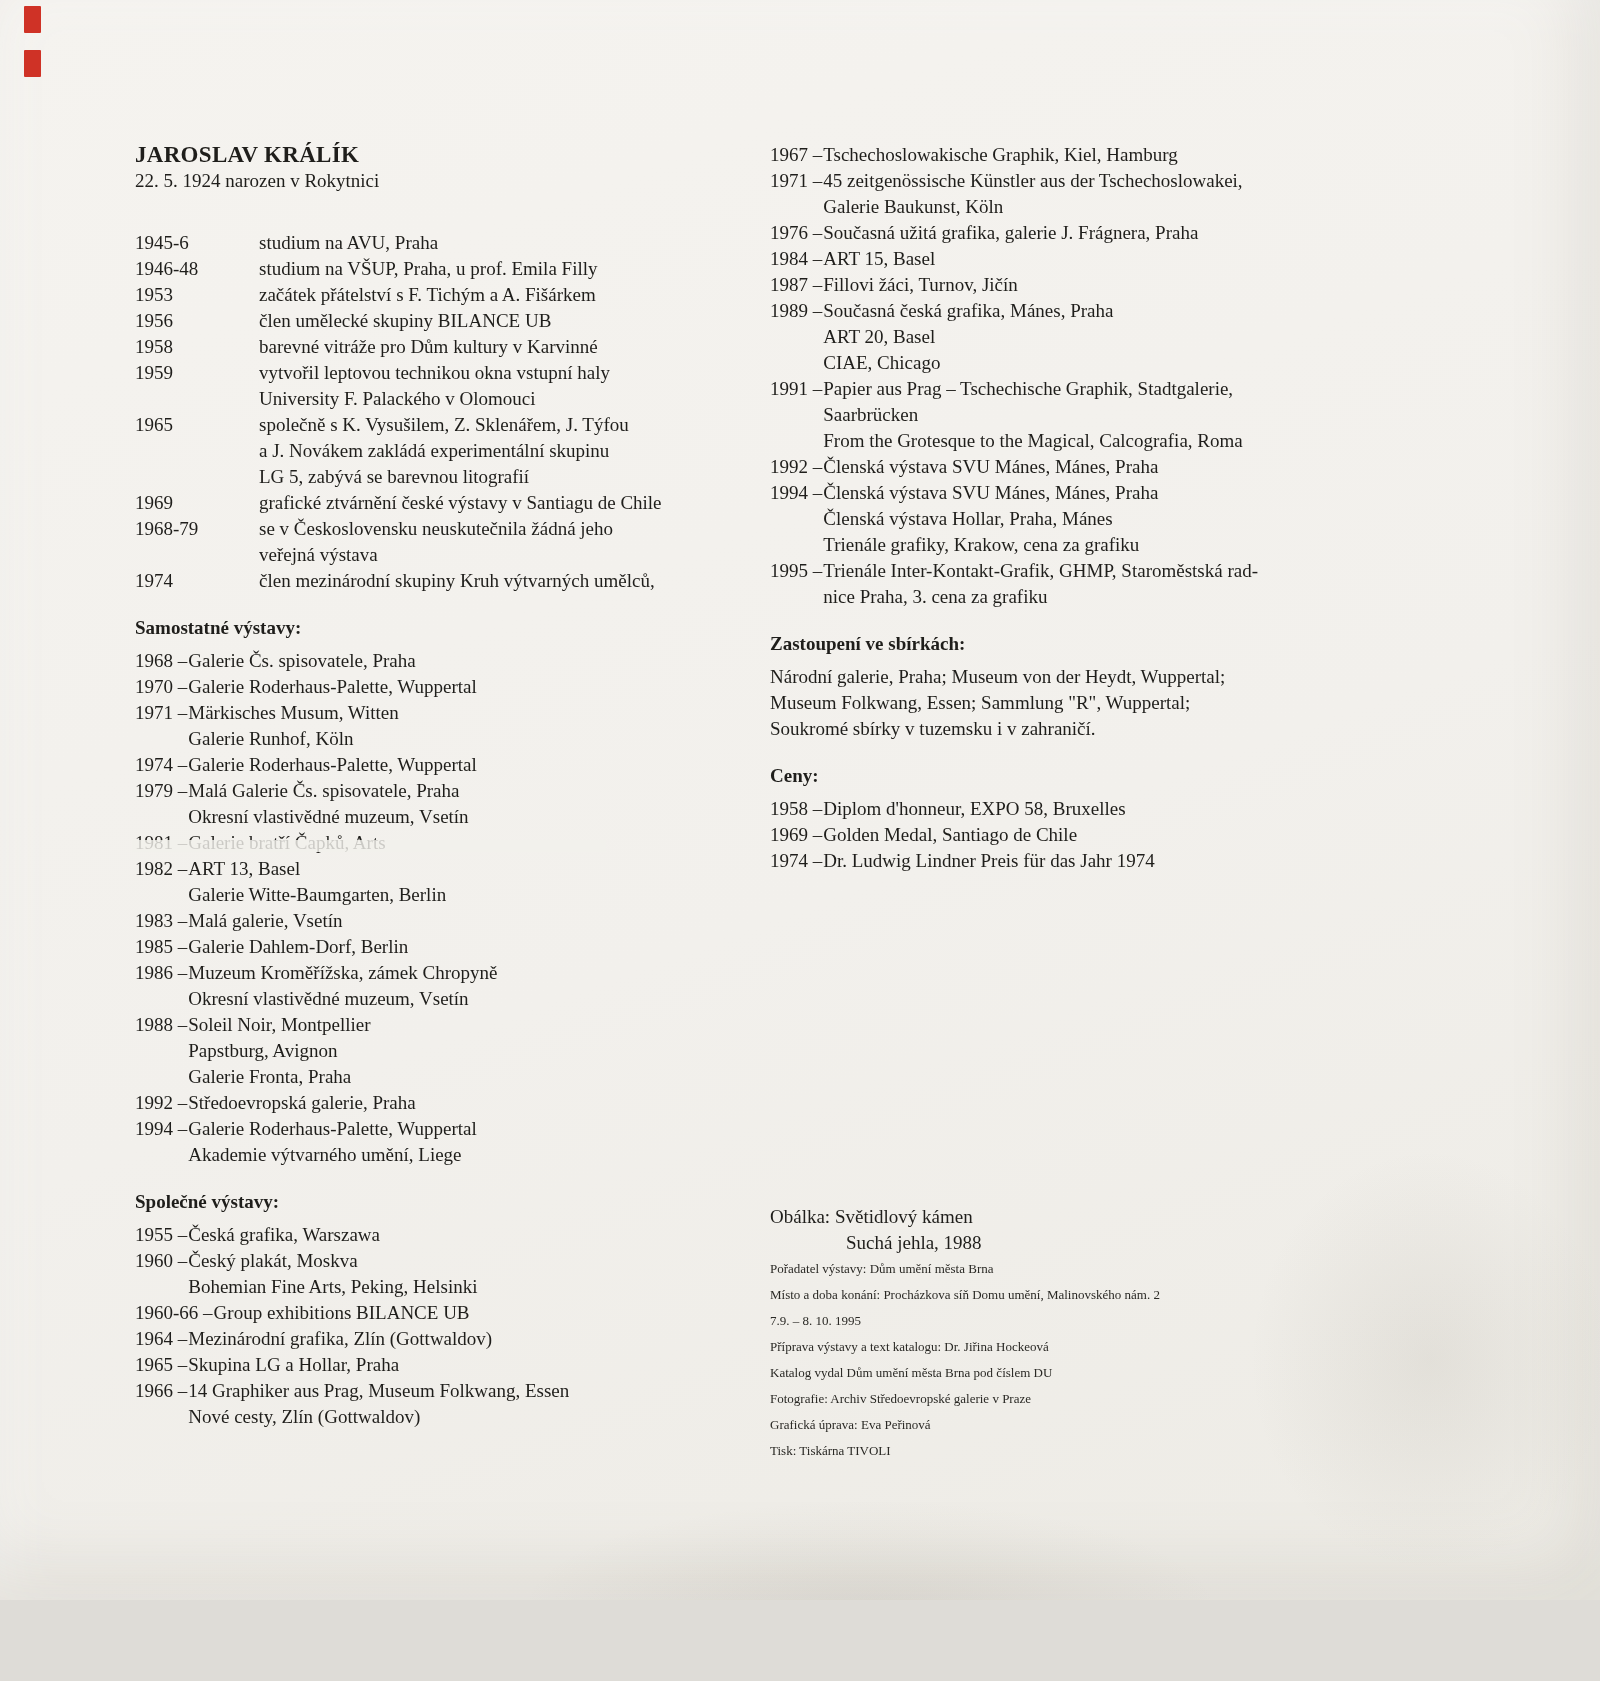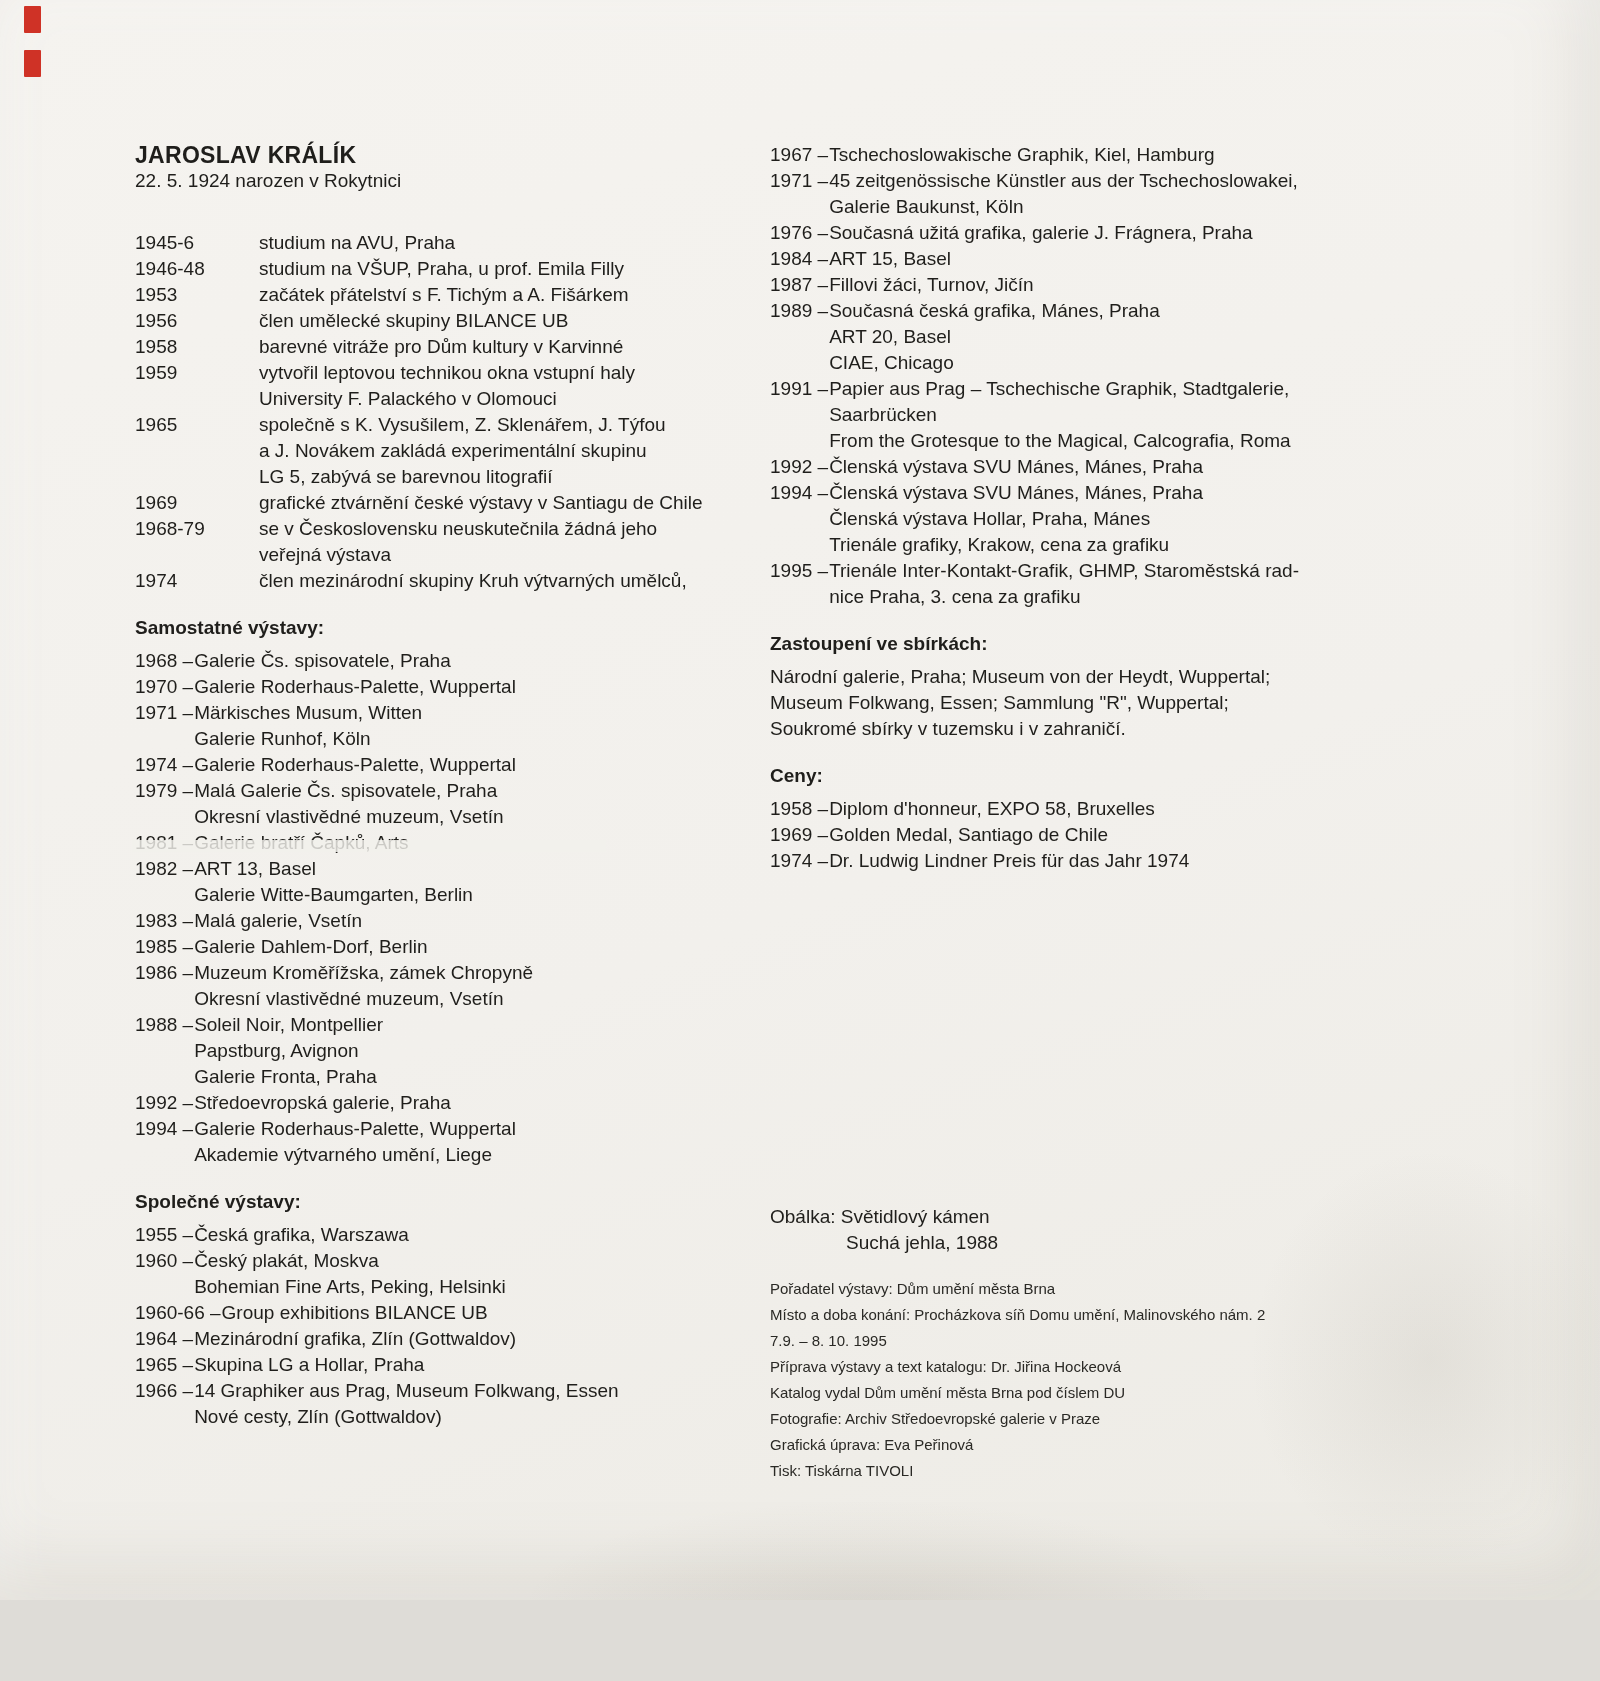--- a/index.html
+++ b/index.html
@@ -5,21 +5,21 @@
   * { box-sizing: border-box; }
   html, body { margin: 0; padding: 0; background: #dedcd7; }
   .page {
     position: relative;
     width: 1600px;
     height: 1600px;
     margin: 0 auto;
     background: linear-gradient(160deg, #f5f3ef 0%, #f2f0ec 55%, #edebe5 100%);
     box-shadow: inset -22px -34px 70px rgba(135,126,110,0.13),
                 inset 14px 10px 50px rgba(255,255,255,0.35);
-    font-family: Liberation Sans, sans-serif;
+    font-family: Liberation Serif, serif;
     font-size: 19px;
     line-height: 26px;
     color: #1f1e1b;
     overflow: hidden;
   }
   .col-left  { position: absolute; left: 135px; top: 142px; width: 615px; }
   .col-right { position: absolute; left: 770px; top: 142px; width: 630px; }
 
   .title { font-size: 23px; font-weight: 700; letter-spacing: 0.3px; line-height: 26px; }
   .birth { margin-top: 0; }
@@ -33,21 +33,21 @@
 
   .exh-row { display: flex; }
   .exh-year { white-space: pre; margin-right: 1px; flex: none; }
   .exh-lines { flex: 1; }
 
   .plain-lines .line { white-space: nowrap; }
 
   .cover { margin-top: 330px; }
   .cover-line2 { margin-left: 76px; }
 
-  .colophon { margin-top: 20px; font-size: 15px; line-height: 26px; color: #2a2925; }
+  .colophon { font-size: 13px; line-height: 26px; color: #2a2925; }
 
   .red-mark { position: absolute; background: #cf3226; border-radius: 1px; filter: blur(0.4px); }
   #red-mark-1 { left: 24px; top: 6px;  width: 17px; height: 27px; }
   #red-mark-2 { left: 24px; top: 50px; width: 17px; height: 27px; }
 
   .scan-band {
     position: absolute; left: 132px; top: 840px; width: 474px; height: 12px;
     background: rgba(242,240,236,0.82);
     pointer-events: none;
   }

